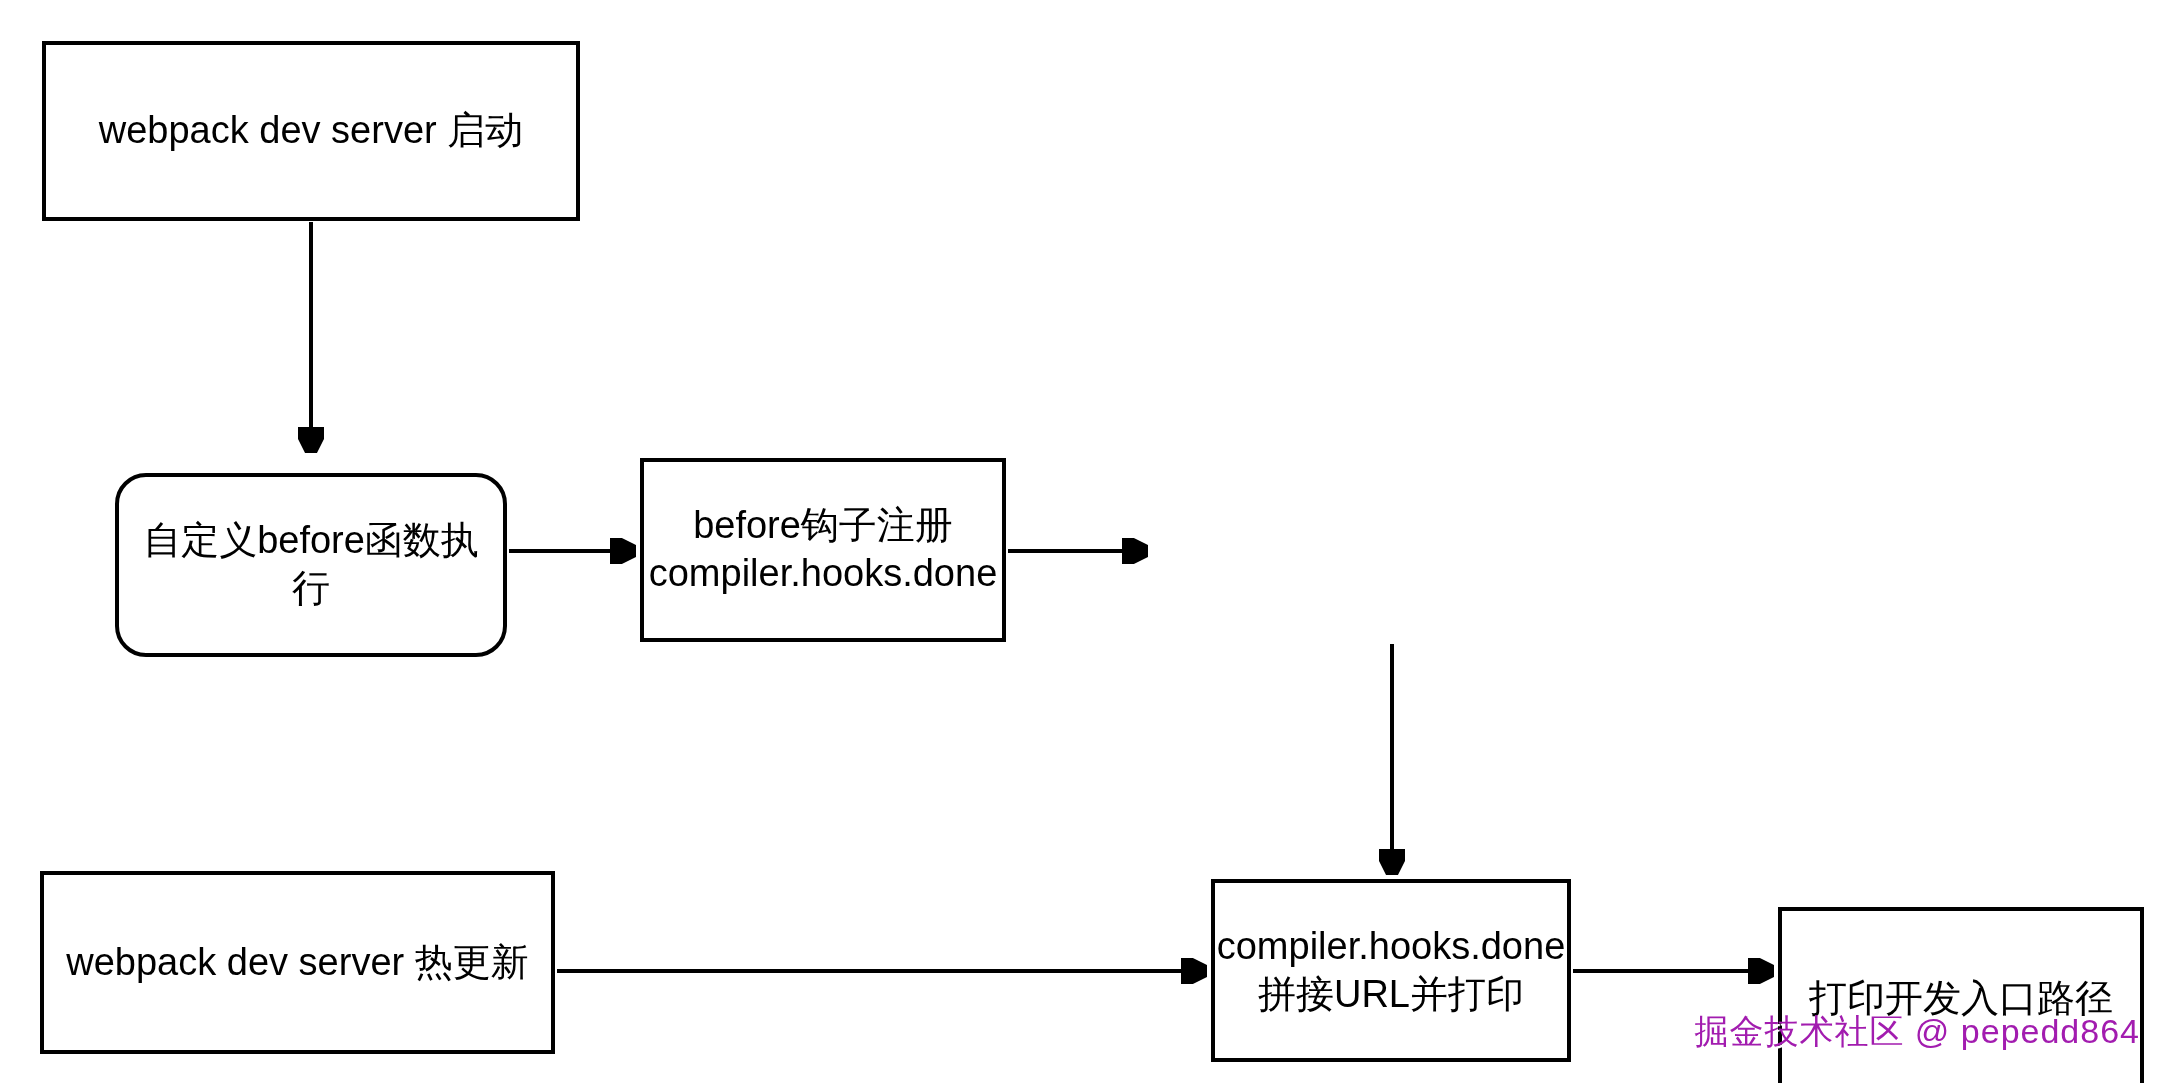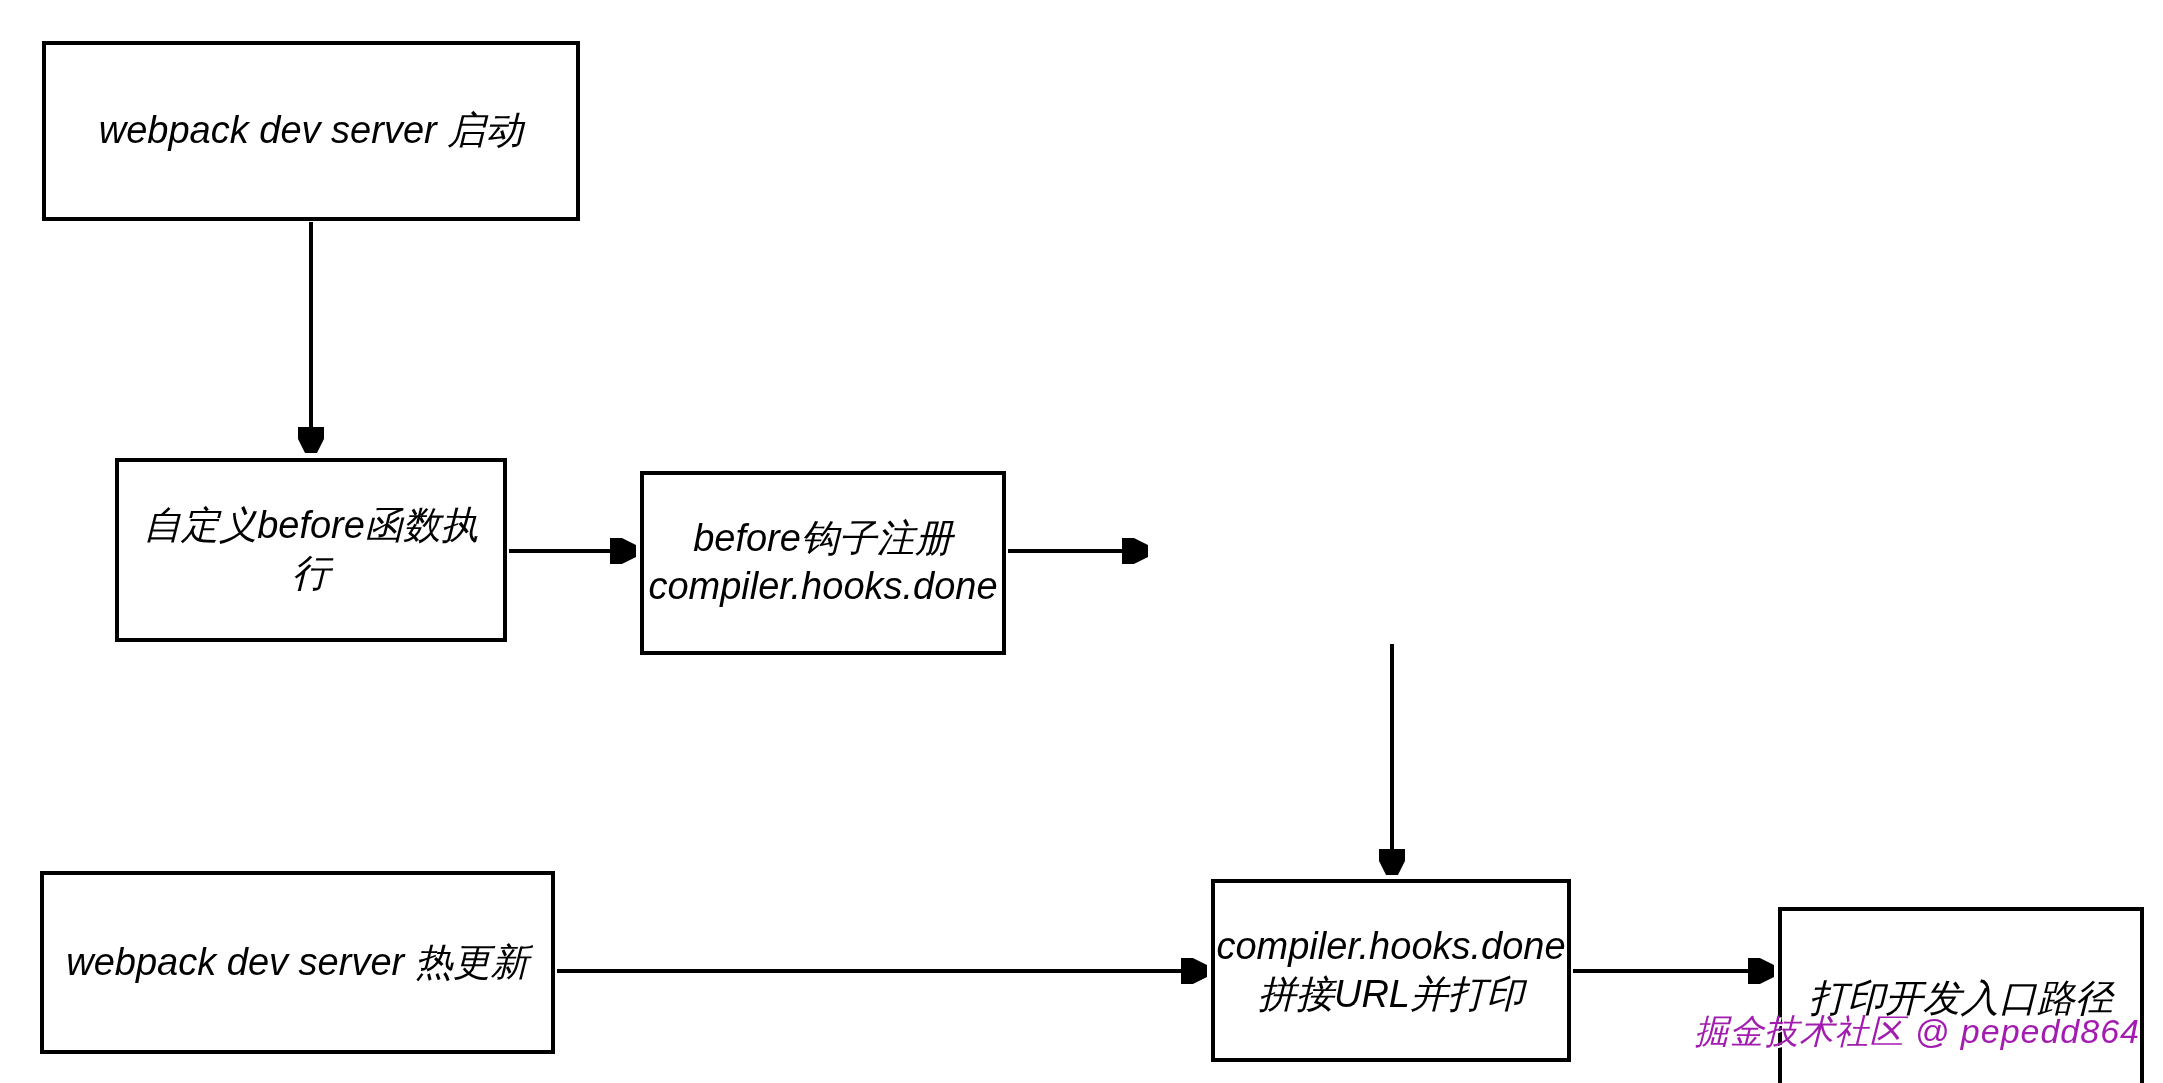--- a/index.html
+++ b/index.html
@@ -7,21 +7,20 @@
     padding: 0;
     background: #ffffff;
   }
   .canvas {
     position: relative;
     width: 2163px;
     height: 1083px;
     background: #ffffff;
     font-family: "Liberation Sans", "DejaVu Sans", sans-serif;
     overflow: hidden;
-    font-style: italic;
   }
   .edges {
     position: absolute;
     left: 0;
     top: 0;
     width: 2163px;
     height: 1083px;
   }
   .edges path {
     stroke: #000000;
@@ -40,22 +39,22 @@
     color: #000000;
     font-size: 38px;
     line-height: 1.26;
   }
   .node .label {
     white-space: pre-line;
     padding: 0 6px;
   }
   
   .n-start        { left: 42px;   top: 41px;  width: 538px; height: 180px; }
-  .n-before-fn    { left: 115px;  top: 458px; width: 392px; height: 184px; }
-  .n-before-hook  { left: 640px;  top: 458px; width: 366px; height: 184px; margin-top: 13px; }
+  .n-before-fn    { left: 115px;  top: 473px; width: 392px; height: 184px; border-radius: 31px; }
+  .n-before-hook  { left: 640px;  top: 458px; width: 366px; height: 184px; }
   .n-onlistening  { left: 1152px; top: 458px; width: 478px; height: 184px; }
   .n-hmr          { left: 40px;   top: 871px; width: 515px; height: 183px; }
   .n-hooks-done   { left: 1211px; top: 879px; width: 360px; height: 183px; }
   .n-print-entry  { left: 1778px; top: 879px; width: 366px; height: 183px; margin-top: 28px; }
 
   .watermark {
     position: absolute;
     right: 23px;
     bottom: 28px;
     font-size: 34px;

